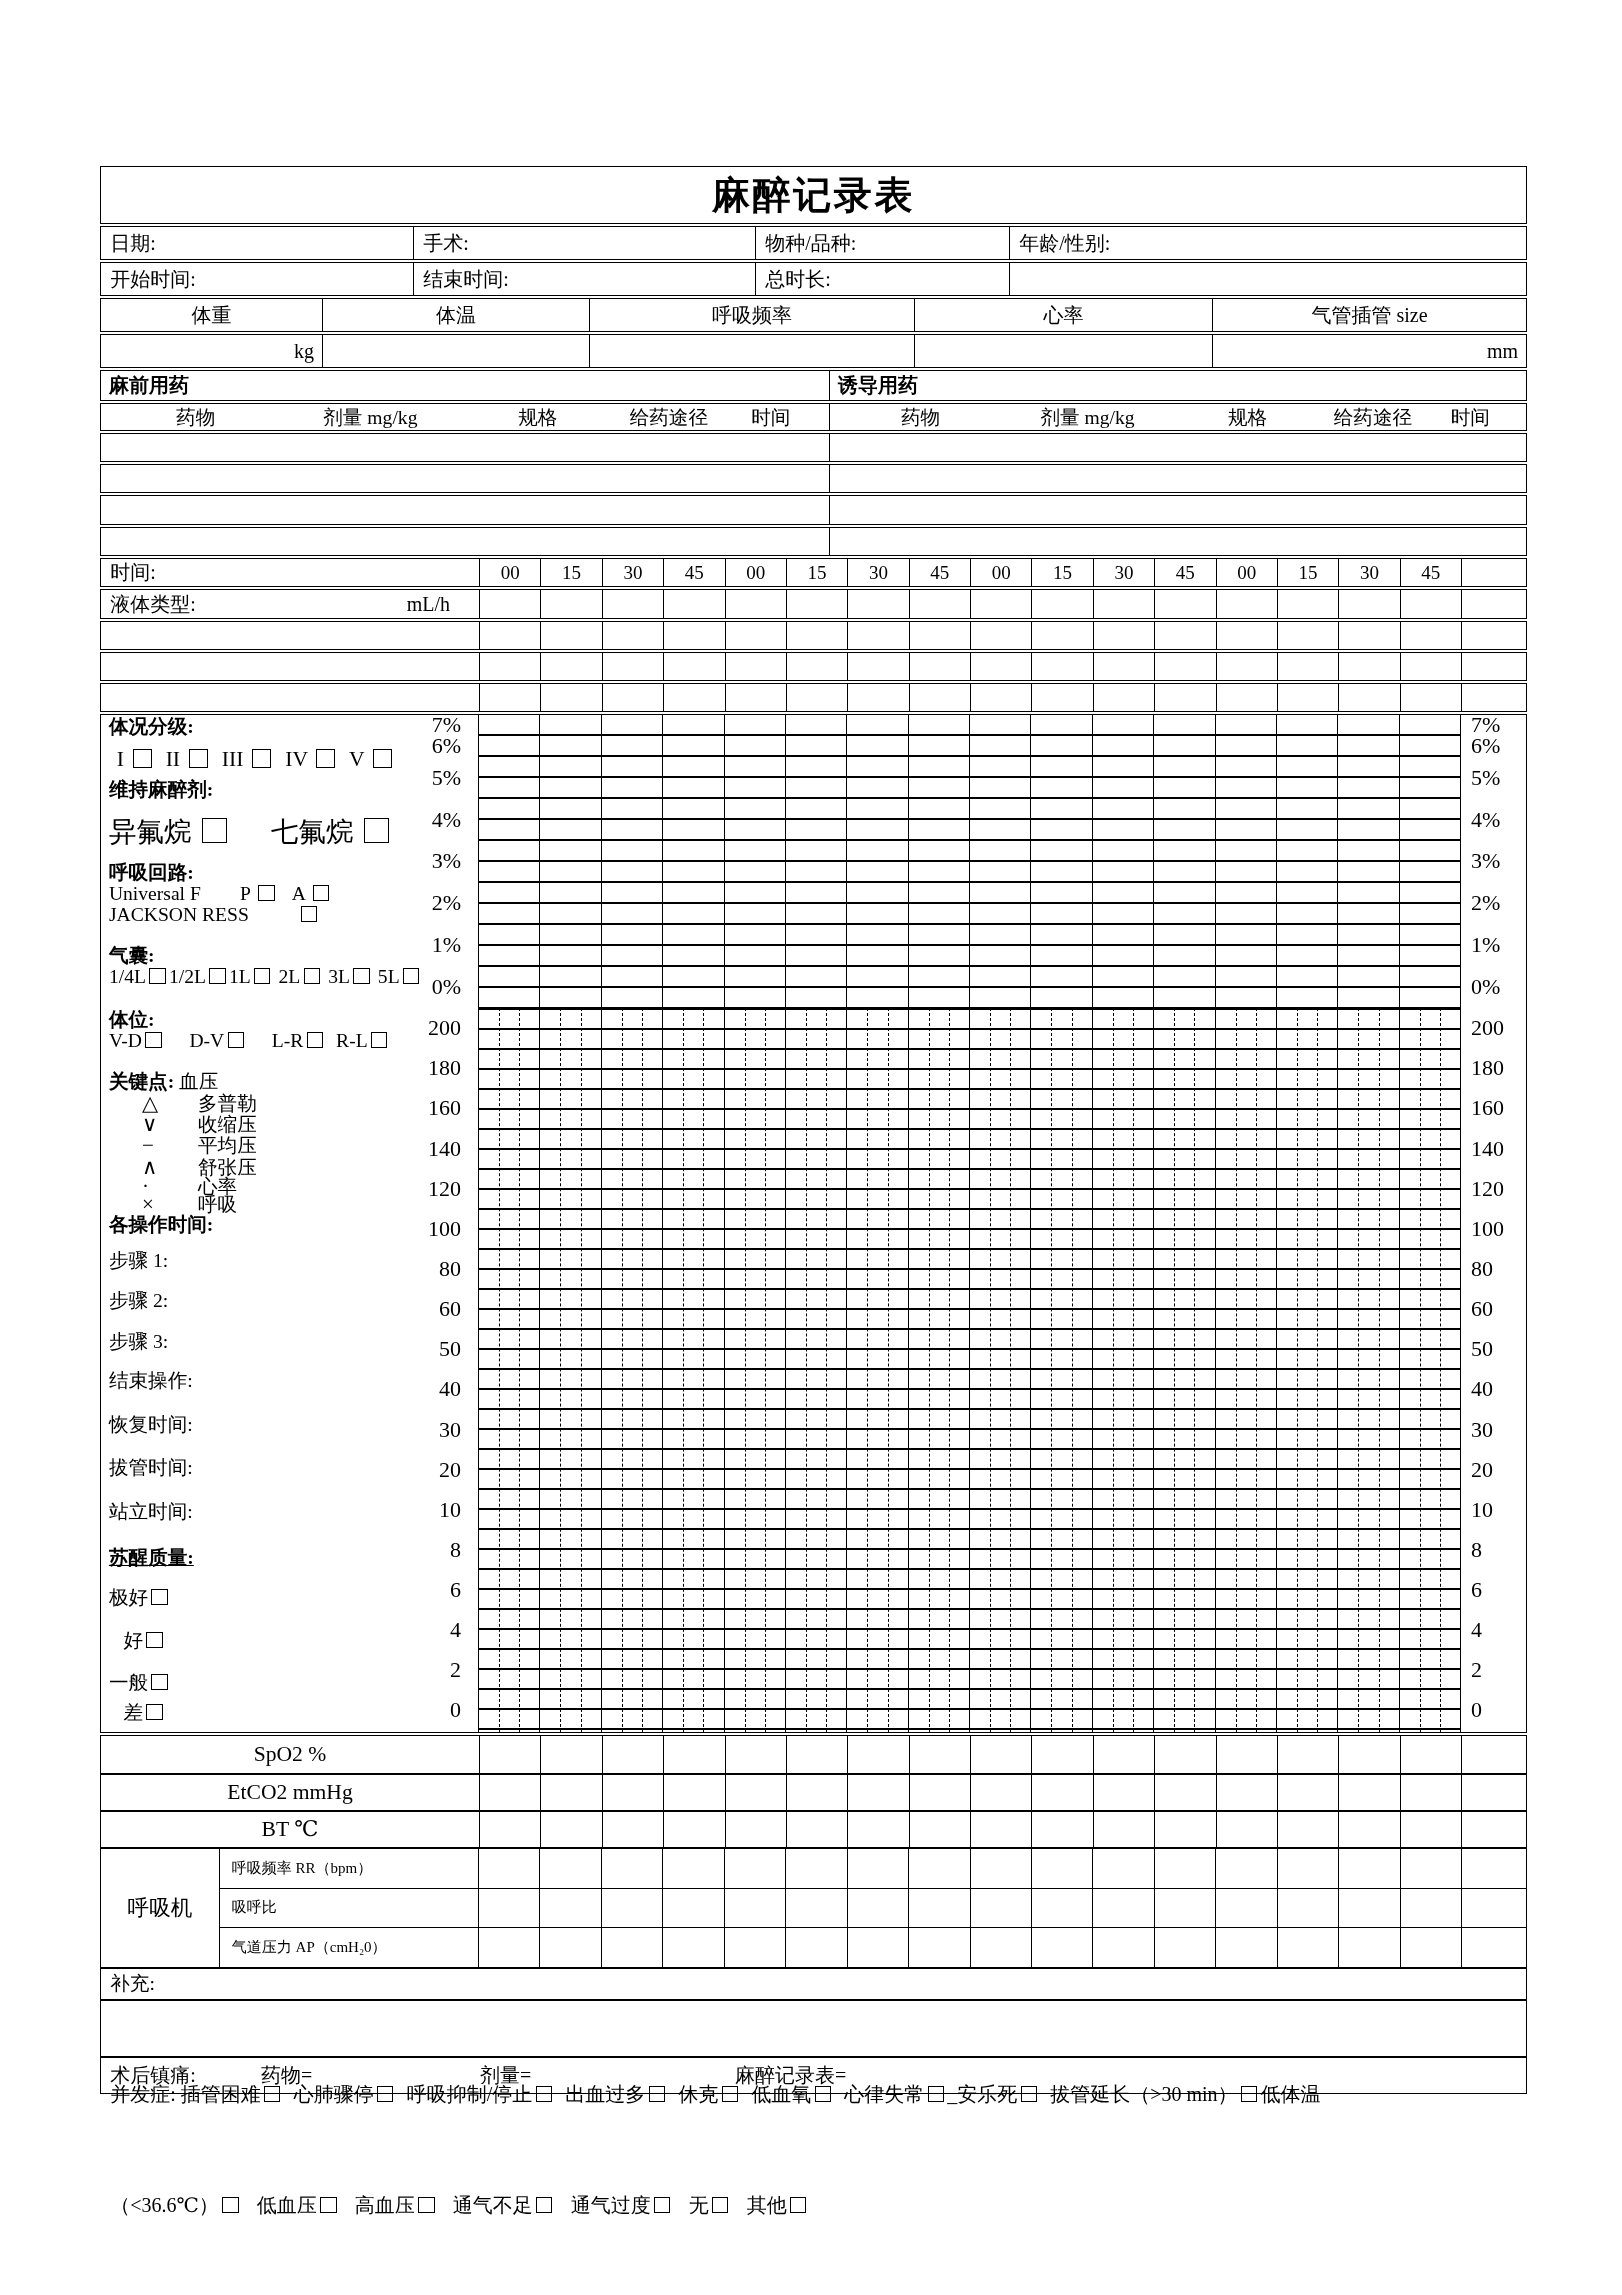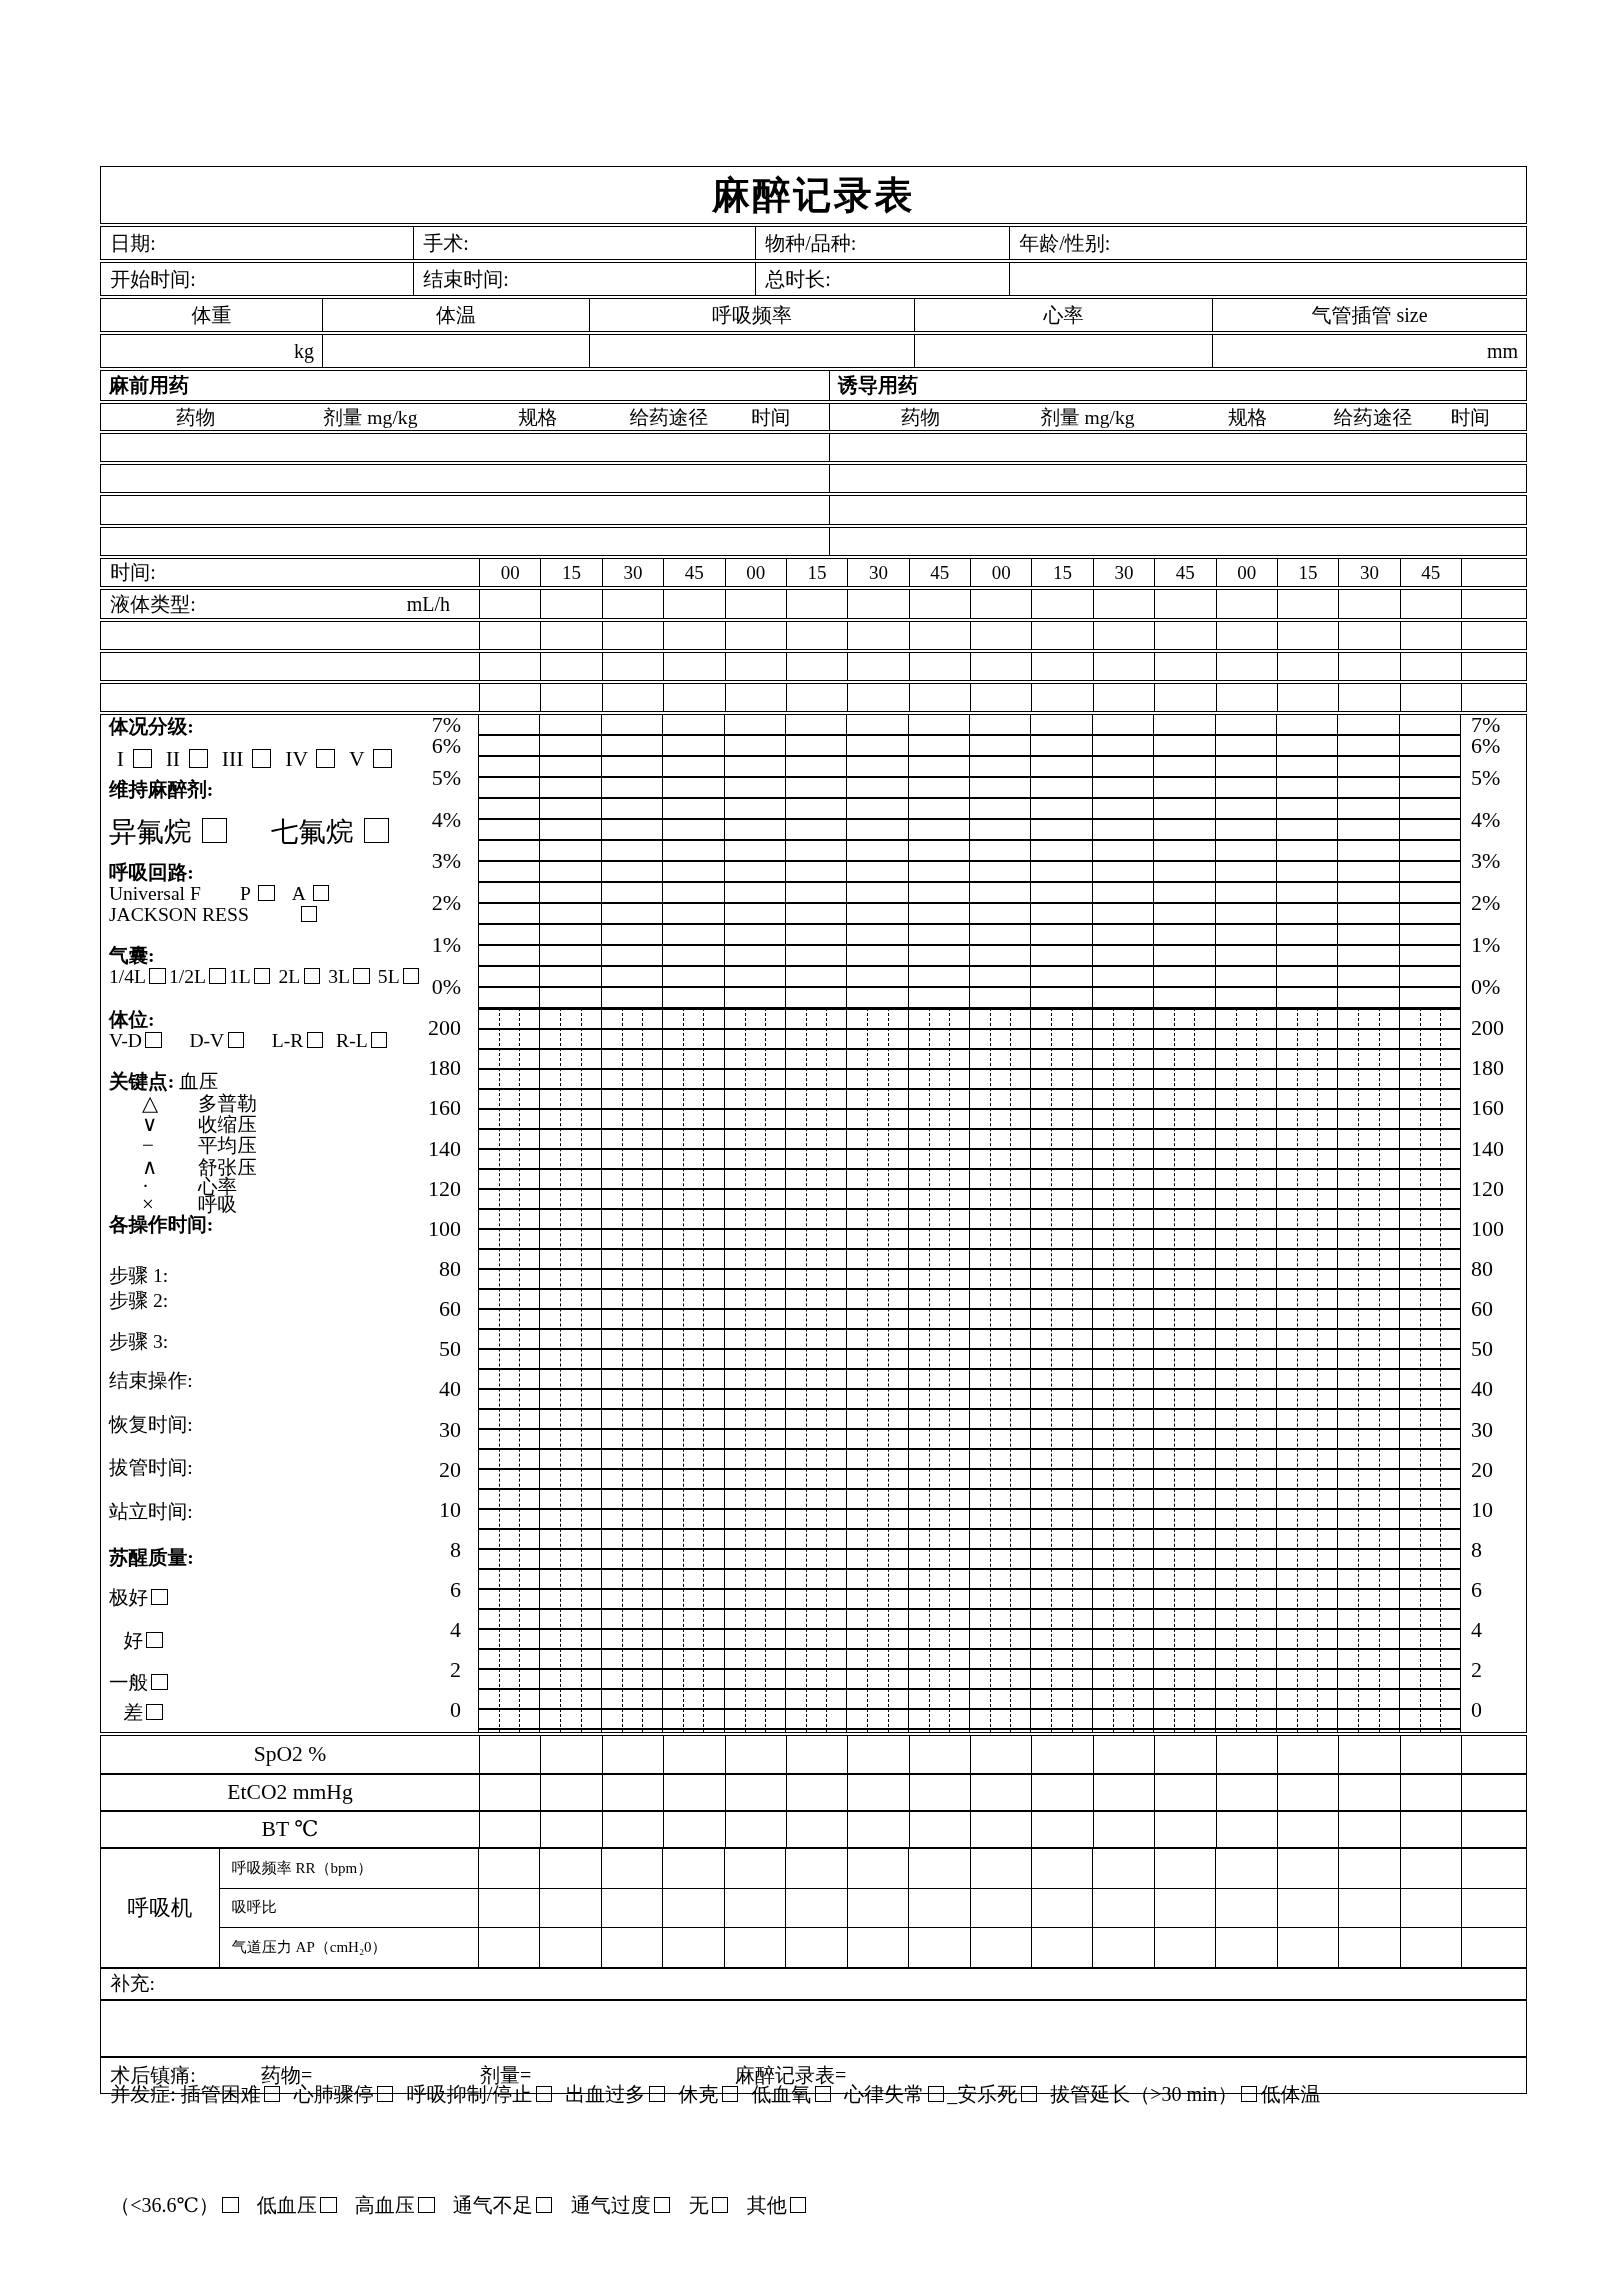--- a/index.html
+++ b/index.html
@@ -386,28 +386,28 @@
           <div class="pitem b" style="top: 290px;">体位:</div>
           <div class="pitem n" style="top: 311px;">V-D<span class="cb"></span>     D-V<span class="cb"></span>     L-R<span class="cb"></span>  R-L<span class="cb"></span></div>
           <div class="pitem n" style="top: 352px;"><span class="pre-b">关键点:</span> 血压</div>
           <div class="pitem leg" style="top: 374px;"><span class="sym">△</span>多普勒</div>
           <div class="pitem leg" style="top: 395px;"><span class="sym">∨</span>收缩压</div>
           <div class="pitem leg" style="top: 416px;"><span class="sym">−</span>平均压</div>
           <div class="pitem leg" style="top: 438px;"><span class="sym">∧</span>舒张压</div>
           <div class="pitem leg" style="top: 457px;"><span class="sym">·</span>心率</div>
           <div class="pitem leg" style="top: 475px;"><span class="sym">×</span>呼吸</div>
           <div class="pitem b" style="top: 495px;">各操作时间:</div>
-          <div class="pitem n" style="top: 546px;">步骤 1:</div>
+          <div class="pitem n" style="top: 531px;">步骤 1:</div>
           <div class="pitem n" style="top: 571px;">步骤 2:</div>
           <div class="pitem n" style="top: 612px;">步骤 3:</div>
           <div class="pitem n" style="top: 651px;">结束操作:</div>
           <div class="pitem n" style="top: 695px;">恢复时间:</div>
           <div class="pitem n" style="top: 738px;">拔管时间:</div>
           <div class="pitem n" style="top: 782px;">站立时间:</div>
-          <div class="pitem b" style="top: 828px;">苏醒质量:</div>
+          <div class="pitem b" style="top: 828px; text-decoration: underline;">苏醒质量:</div>
           <div class="pitem n" style="top: 868px;">极好<span class="cb"></span></div>
           <div class="pitem n" style="top: 911px;">   好<span class="cb"></span></div>
           <div class="pitem n" style="top: 953px;">一般<span class="cb"></span></div>
           <div class="pitem n" style="top: 983px;">   差<span class="cb"></span></div>
         </div>
       <div class="lax">
           <span style="top: -2.6px;">7%</span>
           <span style="top: 18.3px;">6%</span>
           <span style="top: 50px;">5%</span>
           <span style="top: 92px;">4%</span>

